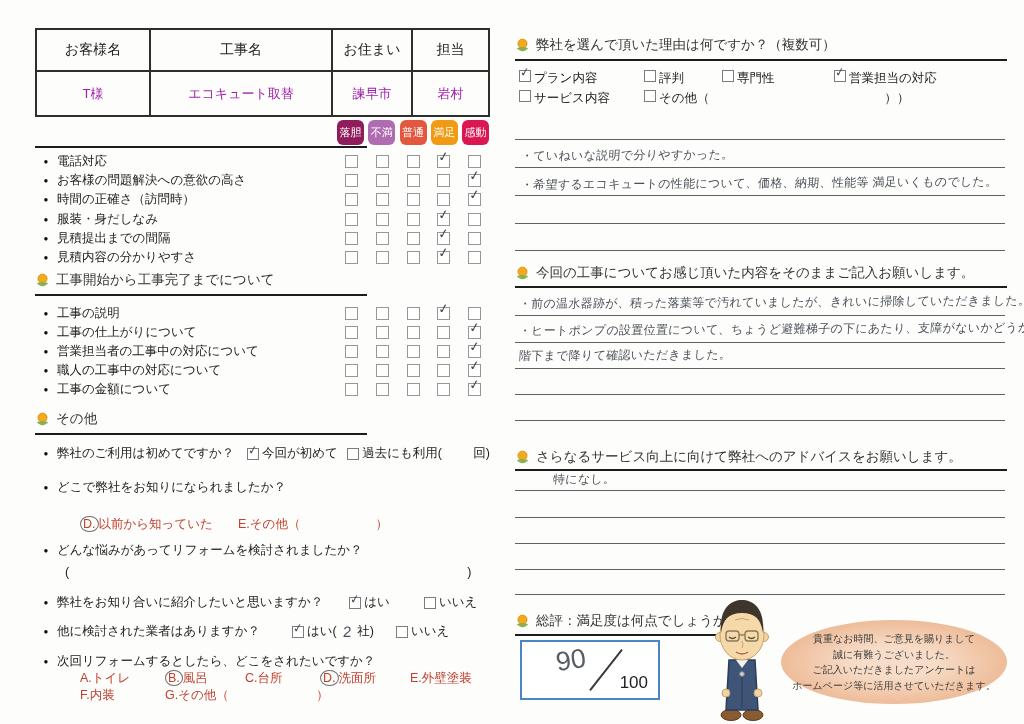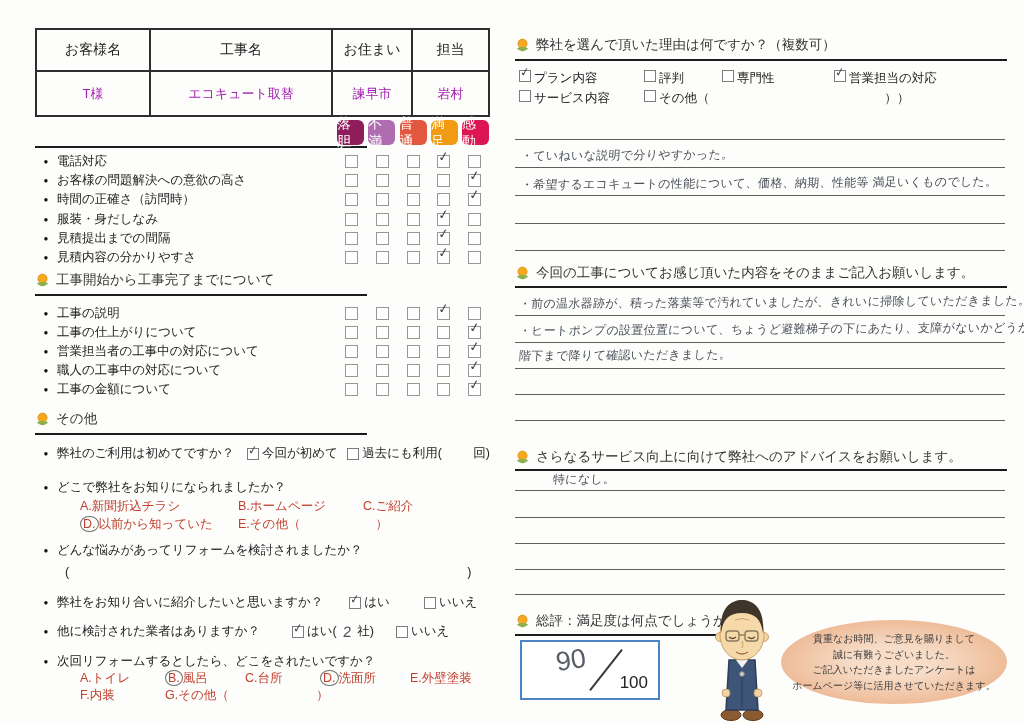--- a/index.html
+++ b/index.html
@@ -13,21 +13,21 @@
   .info th,.info td{border:2px solid #2e2e2e;text-align:center;overflow:hidden;}
   .info th{height:38px;font-size:14px;font-weight:normal;color:#222;}
   .info td{height:41px;font-size:13px;color:#a21caf;}
 
   
   .shead{position:absolute;left:0;display:flex;align-items:center;gap:6px;font-size:13.5px;color:#333;white-space:nowrap;}
   .ul{position:absolute;left:0;border-top:2px solid #1c1c1c;}
 
   
   .chips{position:absolute;right:1px;width:152px;display:flex;justify-content:space-between;}
-  .chip{width:27px;height:25px;border-radius:6px;color:#fff;font-size:14px;display:flex;align-items:center;justify-content:center;}
+  .chip{width:27px;height:25px;border-radius:6px;color:#fff;font-size:11px;display:flex;align-items:center;justify-content:center;}
   .c0{background:#8f1d5c}.c1{background:#b06cb0}.c2{background:#e2573d}.c3{background:#f09b13}.c4{background:#dc1553}
   .rrow{position:absolute;left:0;width:455px;height:19px;display:flex;align-items:center;}
   .dot{width:22px;text-align:center;font-size:8px;color:#111;flex:none;}
   .rl{font-size:12.5px;color:#222;white-space:nowrap;}
   .cells{position:absolute;right:1px;top:3px;width:152px;display:flex;justify-content:space-between;padding:0 8px;box-sizing:border-box;}
   .cb{width:11px;height:11px;border:1.3px solid #979797;background:#fff;position:relative;flex:none;}
   .mk{position:absolute;left:0;top:-7px;font-size:13px;font-style:normal;color:#40474f;font-weight:bold;transform:rotate(-8deg);}
 
   
   .qrow{position:absolute;left:0;width:455px;display:flex;align-items:center;font-size:12.5px;color:#222;white-space:nowrap;}
@@ -362,25 +362,20 @@
           <i class="mk"></i>
         </span>
       <span>過去にも利用(</span>
       <span class="sp" style="width:60px"></span>
       <span>回)</span>
     </div>
 
     <div class="qrow" style="top:451px">
       <span class="dot">●</span>
       <span>どこで弊社をお知りになられましたか？</span>
-    </div>
-    <div class="opts red" style="top:470px;left:45px">
-      <span class="opt" style="width:158px"><span class="okey">A.</span><span>新聞折込チラシ</span></span>
-      <span class="opt" style="width:125px"><span class="okey">B.</span><span>ホームページ</span></span>
-      <span class="opt"><span class="okey">C.</span><span>ご紹介</span></span>
     </div>
     <div class="opts red" style="top:488px;left:45px">
       <span class="opt" style="width:158px"><span class="okey circled">D.</span><span>以前から知っていた</span></span>
       <span class="opt"><span class="okey">E.</span><span>その他（　　　　　　）</span></span>
     </div>
 
     <div class="qrow" style="top:514px">
       <span class="dot">●</span>
       <span>どんな悩みがあってリフォームを検討されましたか？</span>
     </div>

